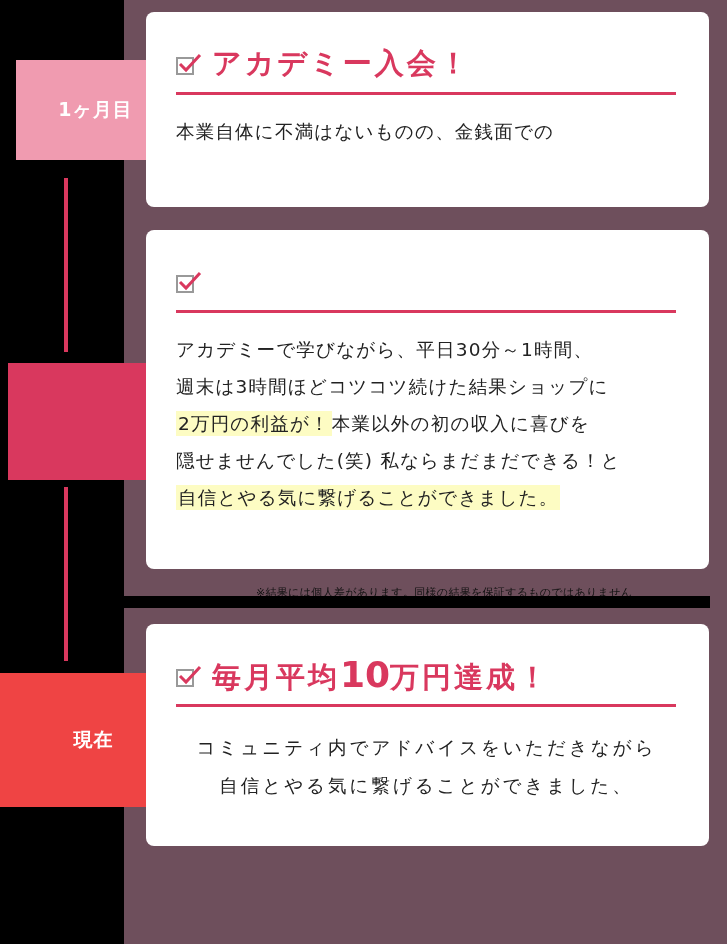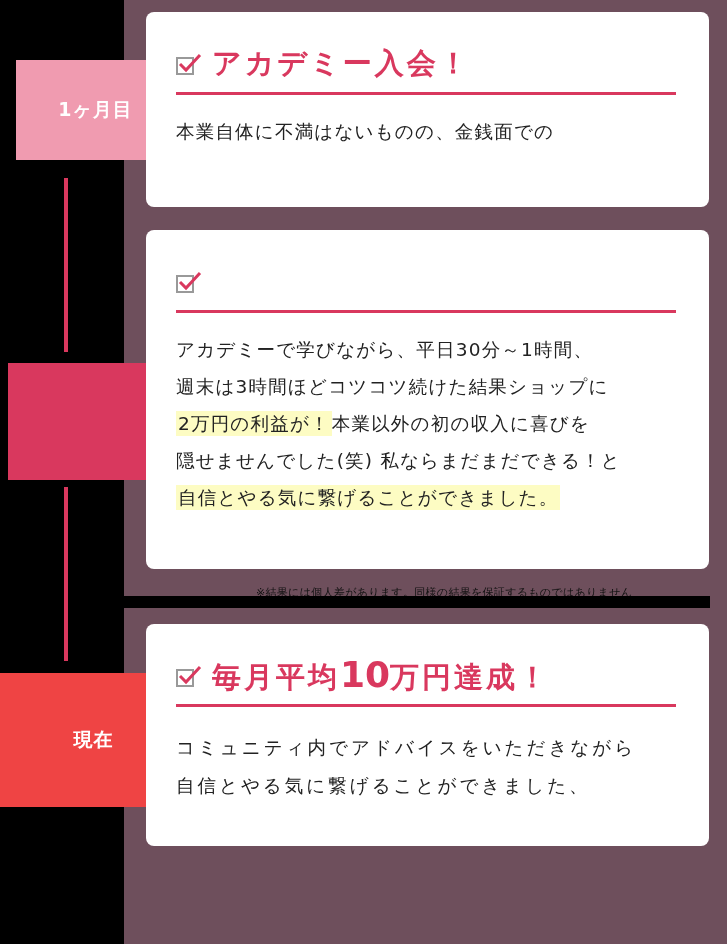--- a/index.html
+++ b/index.html
@@ -38,21 +38,21 @@
     border-bottom:3px solid #d9385e; width:500px;
   }
   .check {
     width:22px; height:22px; position:relative; margin-right:14px; flex:none;
   }
   .check .box { position:absolute; left:0; top:4px; width:18px; height:18px; border:2px solid #999; box-sizing:border-box; }
   .check svg { position:absolute; left:2px; top:0; }
   .card-title { color:#d9385e; font-weight:bold; font-size:29px; letter-spacing:3px; white-space:nowrap; }
   .card-title .big { font-size:36px; letter-spacing:0; }
   .card-body { margin-top:18px; font-size:18.5px; line-height:37px; color:#222; letter-spacing:1.2px; }
-  .card-3 .card-body { margin-top:22px; letter-spacing:3px; line-height:38px; }
+  .card-3 .card-body { margin-top:22px; letter-spacing:3px; line-height:38px;text-align:center; }
   .hl { background:#fdfcc3; padding:2px 2px; }
   .line { display:block; white-space:nowrap; }
 </style>
 </head>
 <body>
 
 <div class="panel"></div>
 
 <div class="step-box step-1">
   <span>1ヶ月目</span>

